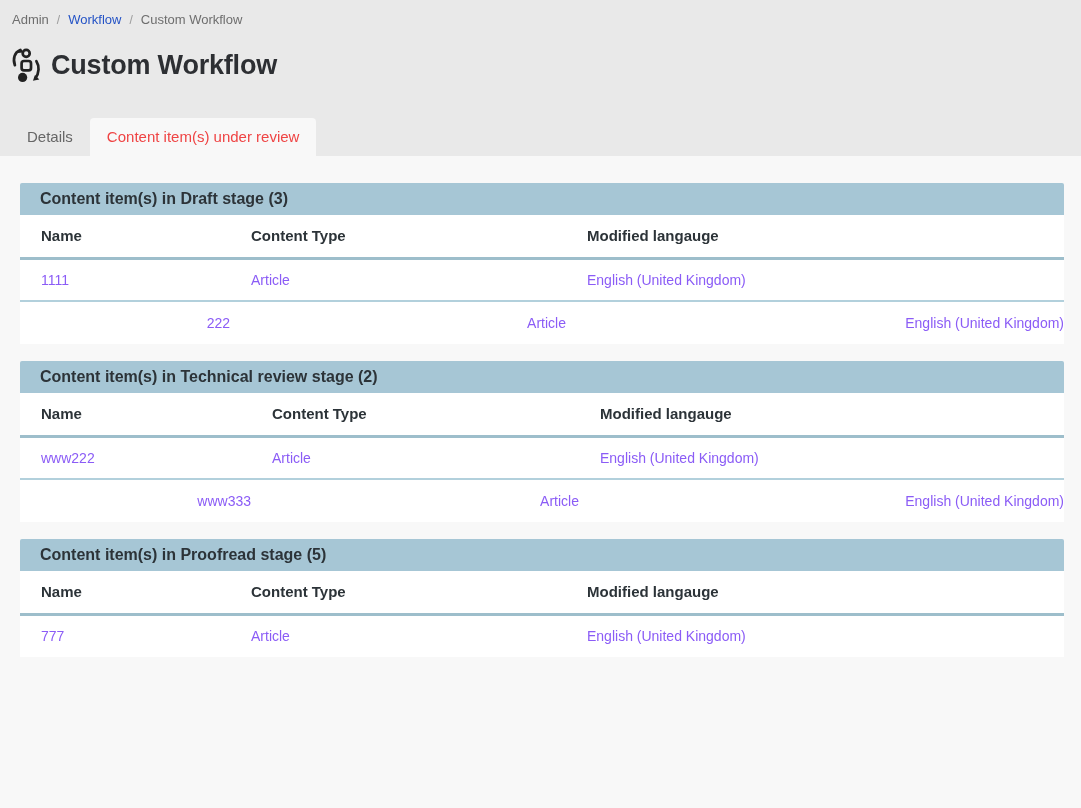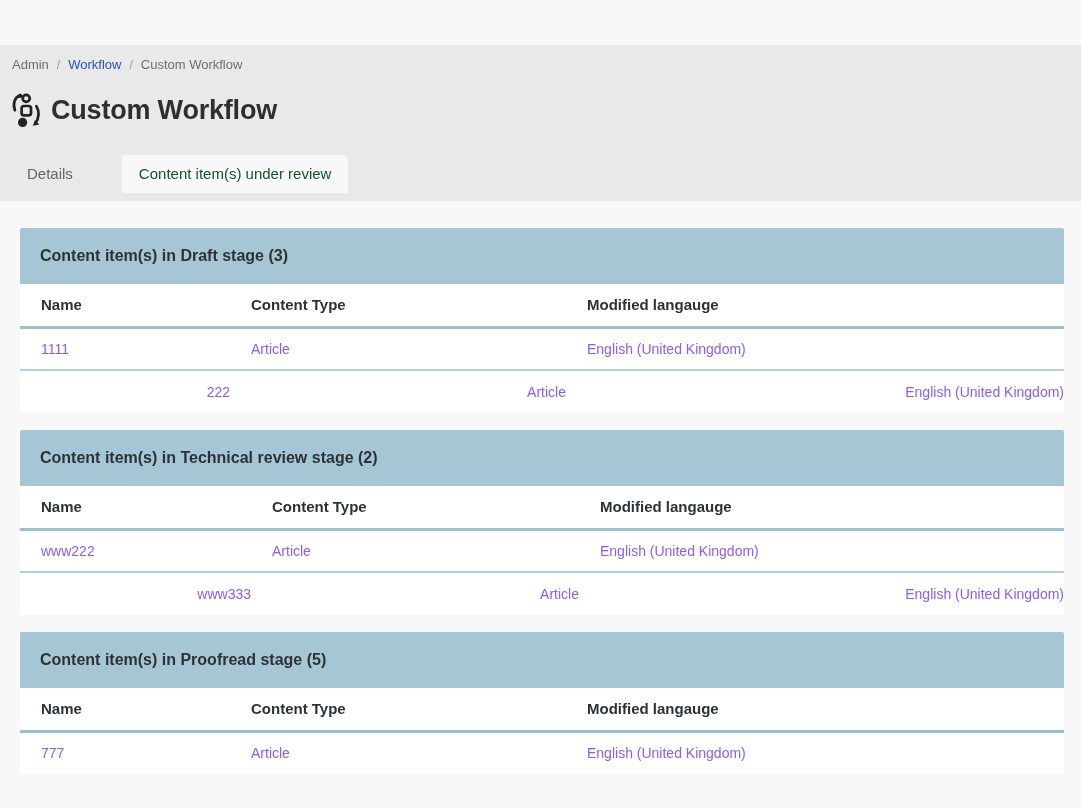--- a/index.html
+++ b/index.html
@@ -13,38 +13,38 @@
   *{box-sizing:border-box;}
   html,body{margin:0;padding:0;}
   body{
     width:1081px;height:808px;overflow:hidden;
     background:var(--content-bg);
     font-family:"Liberation Sans",sans-serif;
     -webkit-font-smoothing:antialiased;
   }
   
   .top-band{background:var(--band-bg);height:156px;position:relative;}
-  .breadcrumb{padding:12px 4px 0 12px;font-size:13px;color:#6e6e6e;margin-top:45px;}
+  .breadcrumb{padding:12px 4px 0 12px;font-size:13px;color:#6e6e6e;}
   .crumb{color:#6e6e6e;}
   .crumb.link{color:var(--link);cursor:pointer;}
   .crumb-sep{color:#9a9a9a;margin:0 8px;font-size:12px;}
   .title-row{display:flex;align-items:center;gap:9px;padding-left:10px;margin-top:21px;}
   .title-icon{width:32px;height:34px;display:inline-flex;flex:0 0 auto;}
   .title-row h1{margin:0;font-size:27px;font-weight:bold;color:#2d2f33;letter-spacing:-0.2px;}
-  .tabs{position:absolute;left:0;bottom:8px;display:flex;padding-left:10px;}
+  .tabs{position:absolute;left:0;bottom:0;display:flex;padding-left:10px;}
   .tab{
     height:38px;line-height:38px;padding:0 17px;font-size:15px;color:#666;
     border-radius:4px 4px 0 0;cursor:pointer;white-space:nowrap;
   }
-  .tab.active{background:var(--content-bg);color:#14532d;margin-left:32px;}
+  .tab.active{background:var(--content-bg);color:#ef4444;}
   
   main{padding:27px 17px 0 20px;}
   section.stage{margin-bottom:17px;}
   .stage-header{
-    background:var(--accent-header);height:56px;display:flex;align-items:center;
+    background:var(--accent-header);height:32px;display:flex;align-items:center;
     padding-left:20px;font-size:16px;font-weight:bold;color:#2c3338;
     border-radius:2px 2px 0 0;
   }
   table{width:100%;border-collapse:collapse;table-layout:fixed;background:#ffffff;}
   th{
     text-align:left;font-size:15px;font-weight:bold;color:#2c3338;
     height:43px;padding:0 0 0 21px;border-bottom:3px solid var(--thead-border);
   }
   td{
     font-size:14px;color:#8b5cf6;height:43px;padding:0 0 0 21px;

